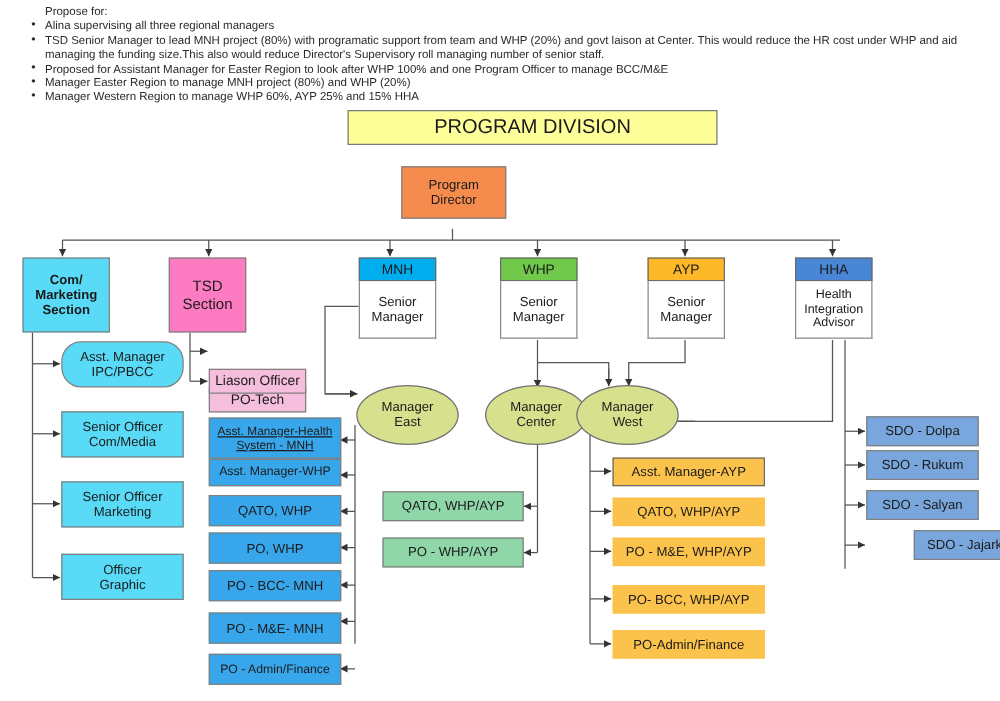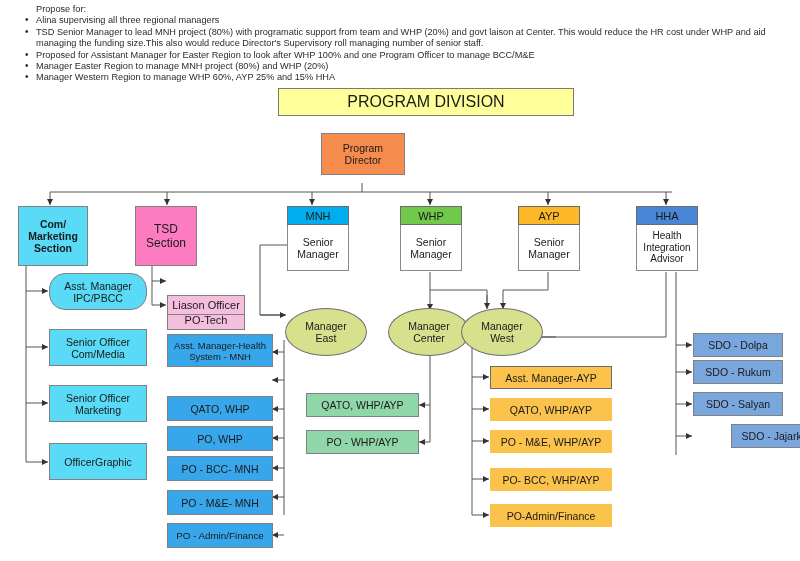--- a/index.html
+++ b/index.html
@@ -139,21 +139,21 @@
     <span>IPC/PBCC</span>
   </div>
   <div class="node" style="left:49px;top:329px;width:98px;height:37px;background:#59daf7;flex-direction:column;">
     <span>Senior Officer</span>
     <span>Com/Media</span>
   </div>
   <div class="node" style="left:49px;top:385px;width:98px;height:37px;background:#59daf7;flex-direction:column;">
     <span>Senior Officer</span>
     <span>Marketing</span>
   </div>
-  <div class="node" style="left:49px;top:443px;width:98px;height:37px;background:#59daf7;flex-direction:row;">
+  <div class="node" style="left:49px;top:443px;width:98px;height:37px;background:#59daf7;flex-direction:column;">
     <span>Officer</span>
     <span>Graphic</span>
   </div>
 
   <div class="node" style="left:135px;top:206px;width:62px;height:60px;background:#fd7bc0;flex-direction:column;font-size:12px;line-height:14px;">
     <span>TSD</span>
     <span>Section</span>
   </div>
   <div class="node" style="left:167px;top:271px;width:78px;height:20px;background:#f5bedd;font-size:11px;margin-top:39px;">
     <span>PO-Tech</span>
@@ -201,24 +201,27 @@
   </div>
   <div class="ell" style="left:388px;top:308px;width:82px;height:48px;flex-direction:column;">
     <span>Manager</span>
     <span>Center</span>
   </div>
   <div class="ell" style="left:461px;top:308px;width:82px;height:48px;flex-direction:column;">
     <span>Manager</span>
     <span>West</span>
   </div>
 
-  <div class="node" style="left:167px;top:334px;width:106px;height:33px;background:#38a6ea;flex-direction:column;font-size:9.5px;line-height:11px;">
+  <div class="node" style="left:167px;top:334px;width:106px;height:33px;background:#38a6ea;flex-direction:column;font-size:9.5px;line-height:11px;text-decoration:underline;">
     <span>Asst. Manager-Health</span>
     <span>System - MNH</span>
   </div>
+  <div class="node" style="left:167px;top:367px;width:106px;height:22px;background:#38a6ea;font-size:9.8px;">
+    <span>Asst. Manager-WHP</span>
+  </div>
   <div class="node" style="left:167px;top:396px;width:106px;height:25px;background:#38a6ea;">
     <span>QATO, WHP</span>
   </div>
   <div class="node" style="left:167px;top:426px;width:106px;height:25px;background:#38a6ea;">
     <span>PO, WHP</span>
   </div>
   <div class="node" style="left:167px;top:456px;width:106px;height:25px;background:#38a6ea;">
     <span>PO - BCC- MNH</span>
   </div>
   <div class="node" style="left:167px;top:490px;width:106px;height:25px;background:#38a6ea;">

